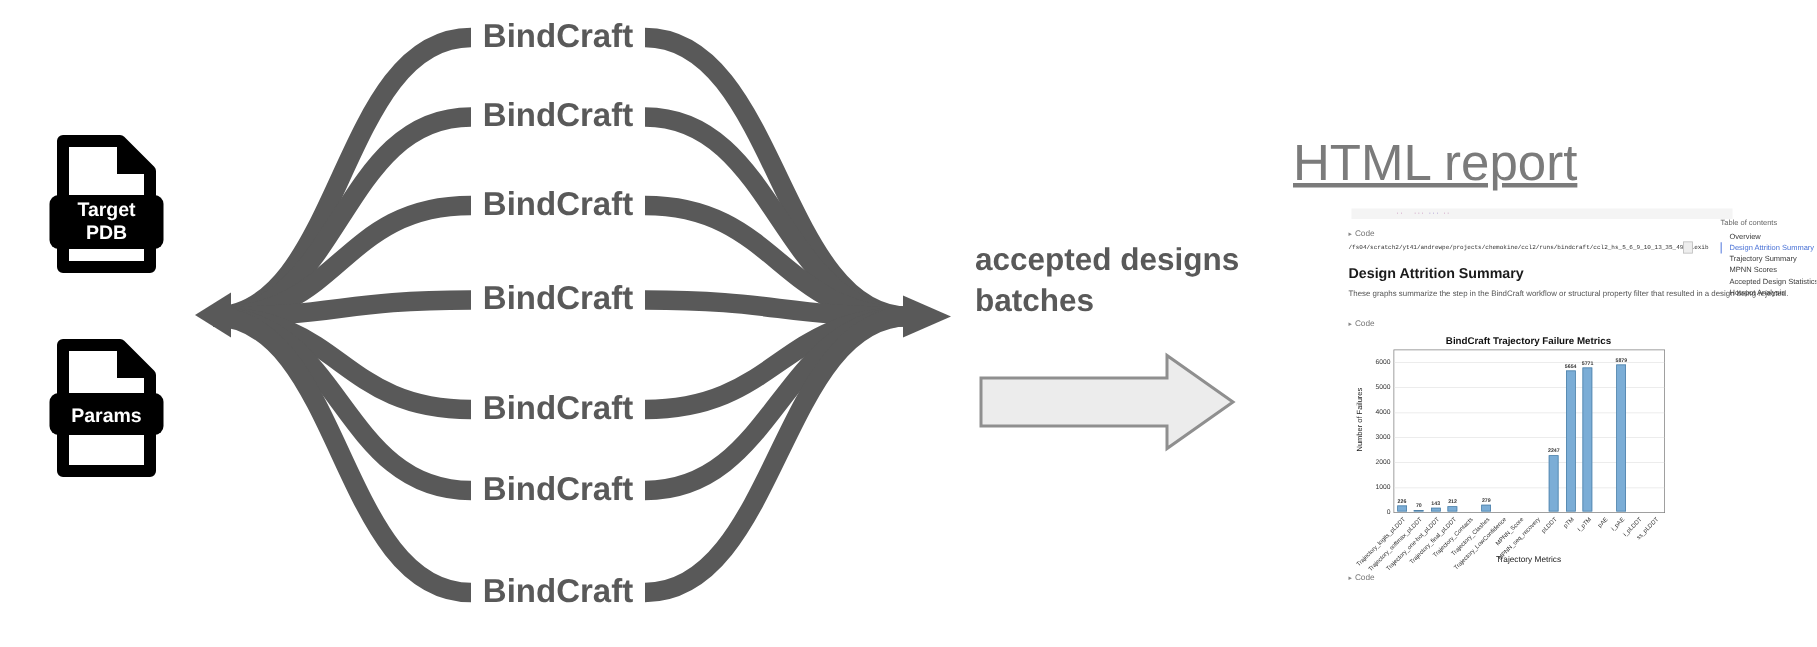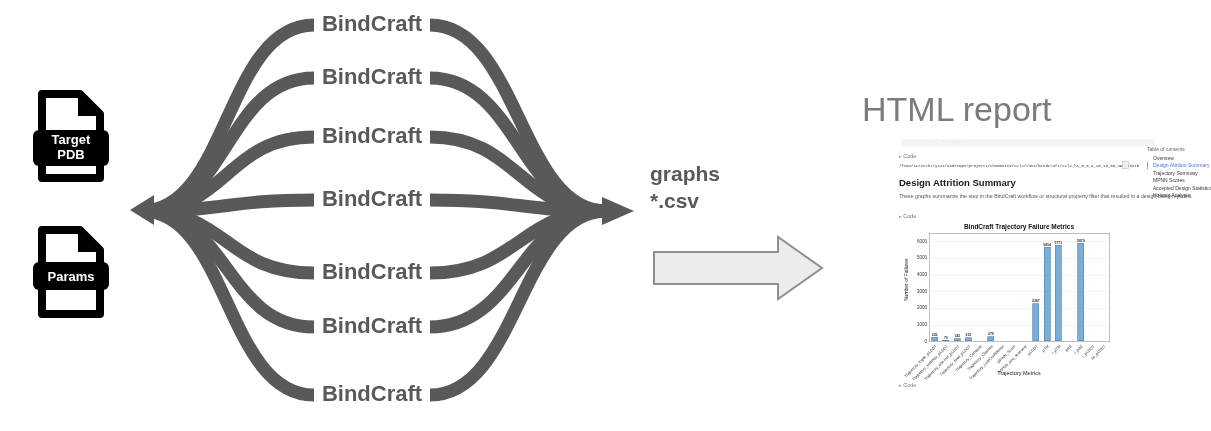--- a/index.html
+++ b/index.html
@@ -6,21 +6,21 @@
   body{width:1211px;height:431px;overflow:hidden;font-family:"Liberation Sans","DejaVu Sans",sans-serif;}
   .stage{position:relative;width:1211px;height:431px;background:#fff;}
 
   
   #flow-svg{position:absolute;left:0;top:0;}
   .bc-label{position:absolute;width:124px;text-align:center;font-weight:700;font-size:22px;color:#595959;white-space:nowrap;}
   .mid-text{position:absolute;left:650px;top:160px;font-weight:700;font-size:21px;color:#595959;line-height:27px;}
   #arrow-svg{position:absolute;left:650px;top:234px;}
 
   
-  .report-title{position:absolute;left:862px;top:90px;font-size:34px;color:#7b7b7b;}
+  .report-title{position:absolute;left:862px;top:90px;font-size:34px;color:#7b7b7b;text-decoration:underline;}
   .report{position:absolute;left:892px;top:137px;width:339px;height:294px;overflow:hidden;}
   .report-inner{position:absolute;left:0;top:0;width:678px;height:588px;transform:scale(.5);transform-origin:0 0;background:#fff;}
 
   .sliver{position:absolute;left:18px;top:4px;width:448px;height:14px;background:#f4f4f4;overflow:hidden;font-size:9px;color:#b76aa4;padding-left:60px;letter-spacing:2px;}
   .sliver b{color:#8468c0;font-weight:400;}
   .code-toggle{position:absolute;font-size:11px;color:#777;}
   .code-toggle .tri{font-size:9px;margin-right:4px;color:#888;}
   .code-path{position:absolute;left:14px;top:52px;font-family:"Liberation Mono","DejaVu Sans Mono",monospace;font-size:8px;color:#333;white-space:nowrap;}
   .code-scroll-box{position:absolute;left:460px;top:48px;width:11px;height:14px;background:#eee;border:1px solid #bbb;}
   .section-heading{position:absolute;left:14px;top:80px;font-size:19px;font-weight:700;color:#1a1a1a;}
@@ -84,22 +84,22 @@
       <div class="bc-label" style="left: 310px; top: 11px;">BindCraft</div>
       <div class="bc-label" style="left: 310px; top: 64px;">BindCraft</div>
       <div class="bc-label" style="left: 310px; top: 123px;">BindCraft</div>
       <div class="bc-label" style="left: 310px; top: 186px;">BindCraft</div>
       <div class="bc-label" style="left: 310px; top: 259px;">BindCraft</div>
       <div class="bc-label" style="left: 310px; top: 313px;">BindCraft</div>
       <div class="bc-label" style="left: 310px; top: 381px;">BindCraft</div>
     </div>
 
   <div class="mid-text">
-    <div>graphs</div>
-    <div>*.csv</div>
+    <div>accepted designs</div>
+    <div>batches</div>
   </div>
 
   <svg id="arrow-svg" width="180" height="70" viewBox="0 0 180 70">
     <polygon id="arrow-poly" points="4,18 128,18 128,3 172,34 128,65 128,50 4,50" fill="#ececec" stroke="#8f8f8f" stroke-width="2"></polygon>
   </svg>
 
   <div class="report-title">HTML report</div>
 
   <div class="report">
     <div class="report-inner">

